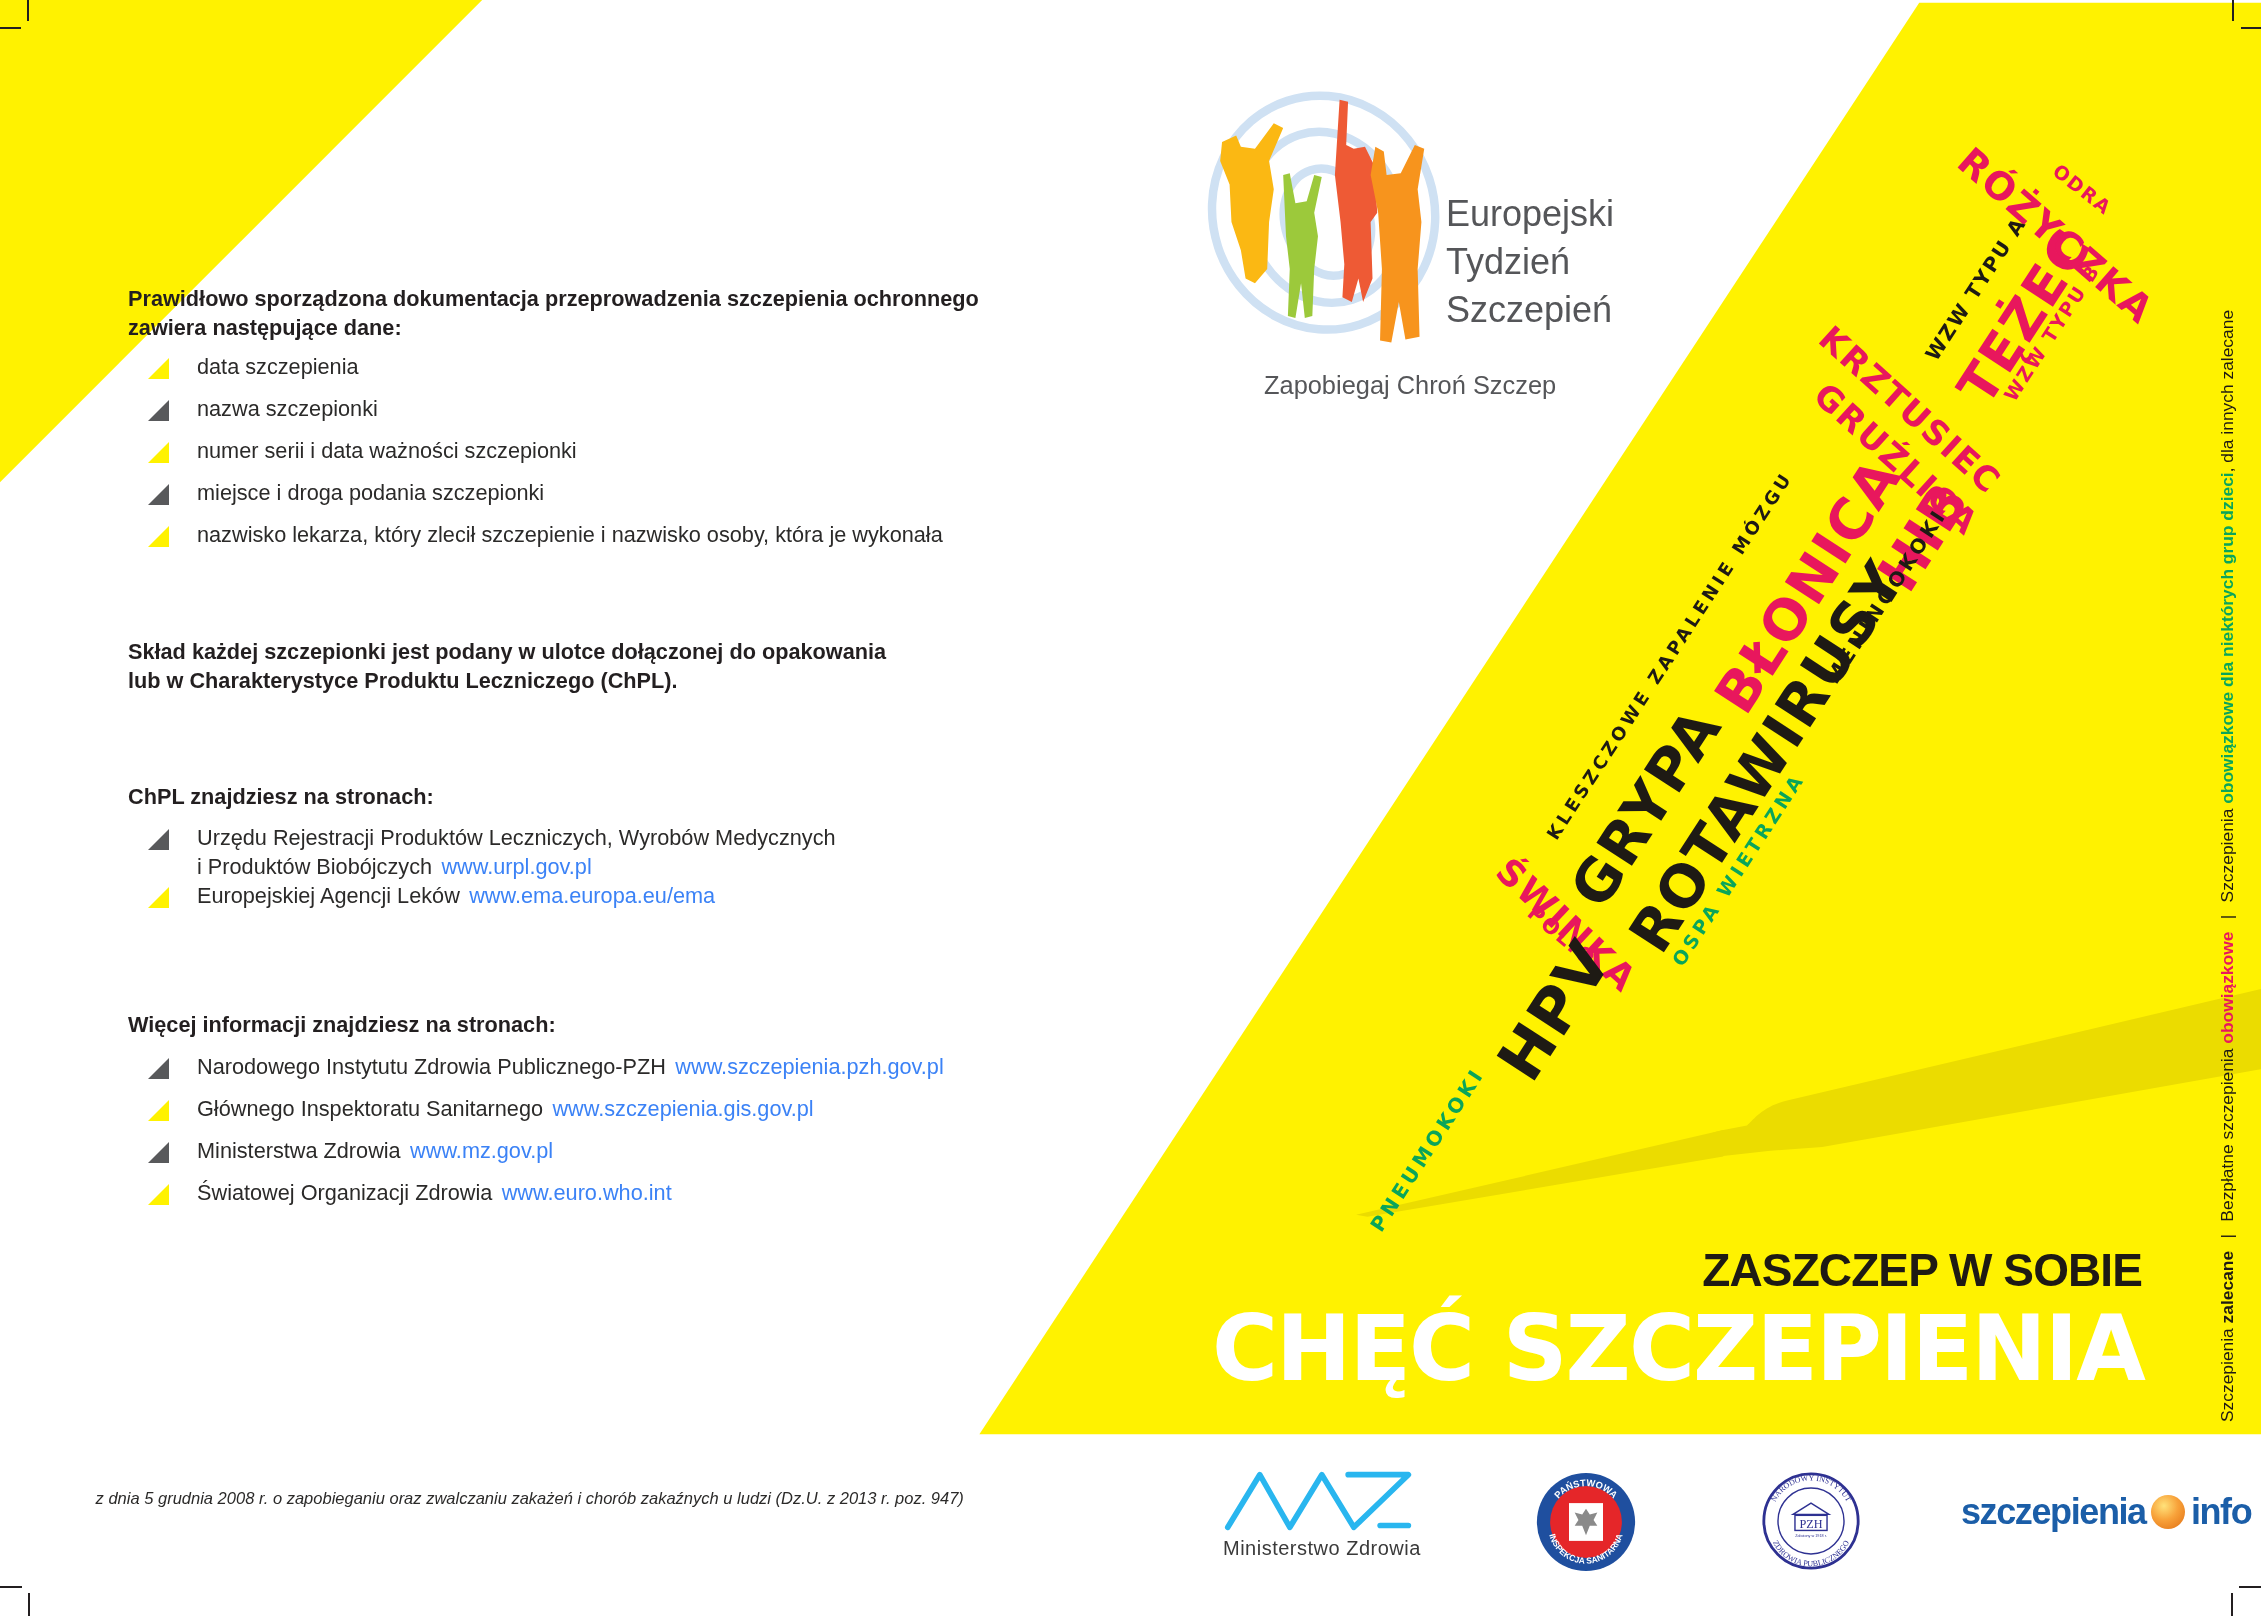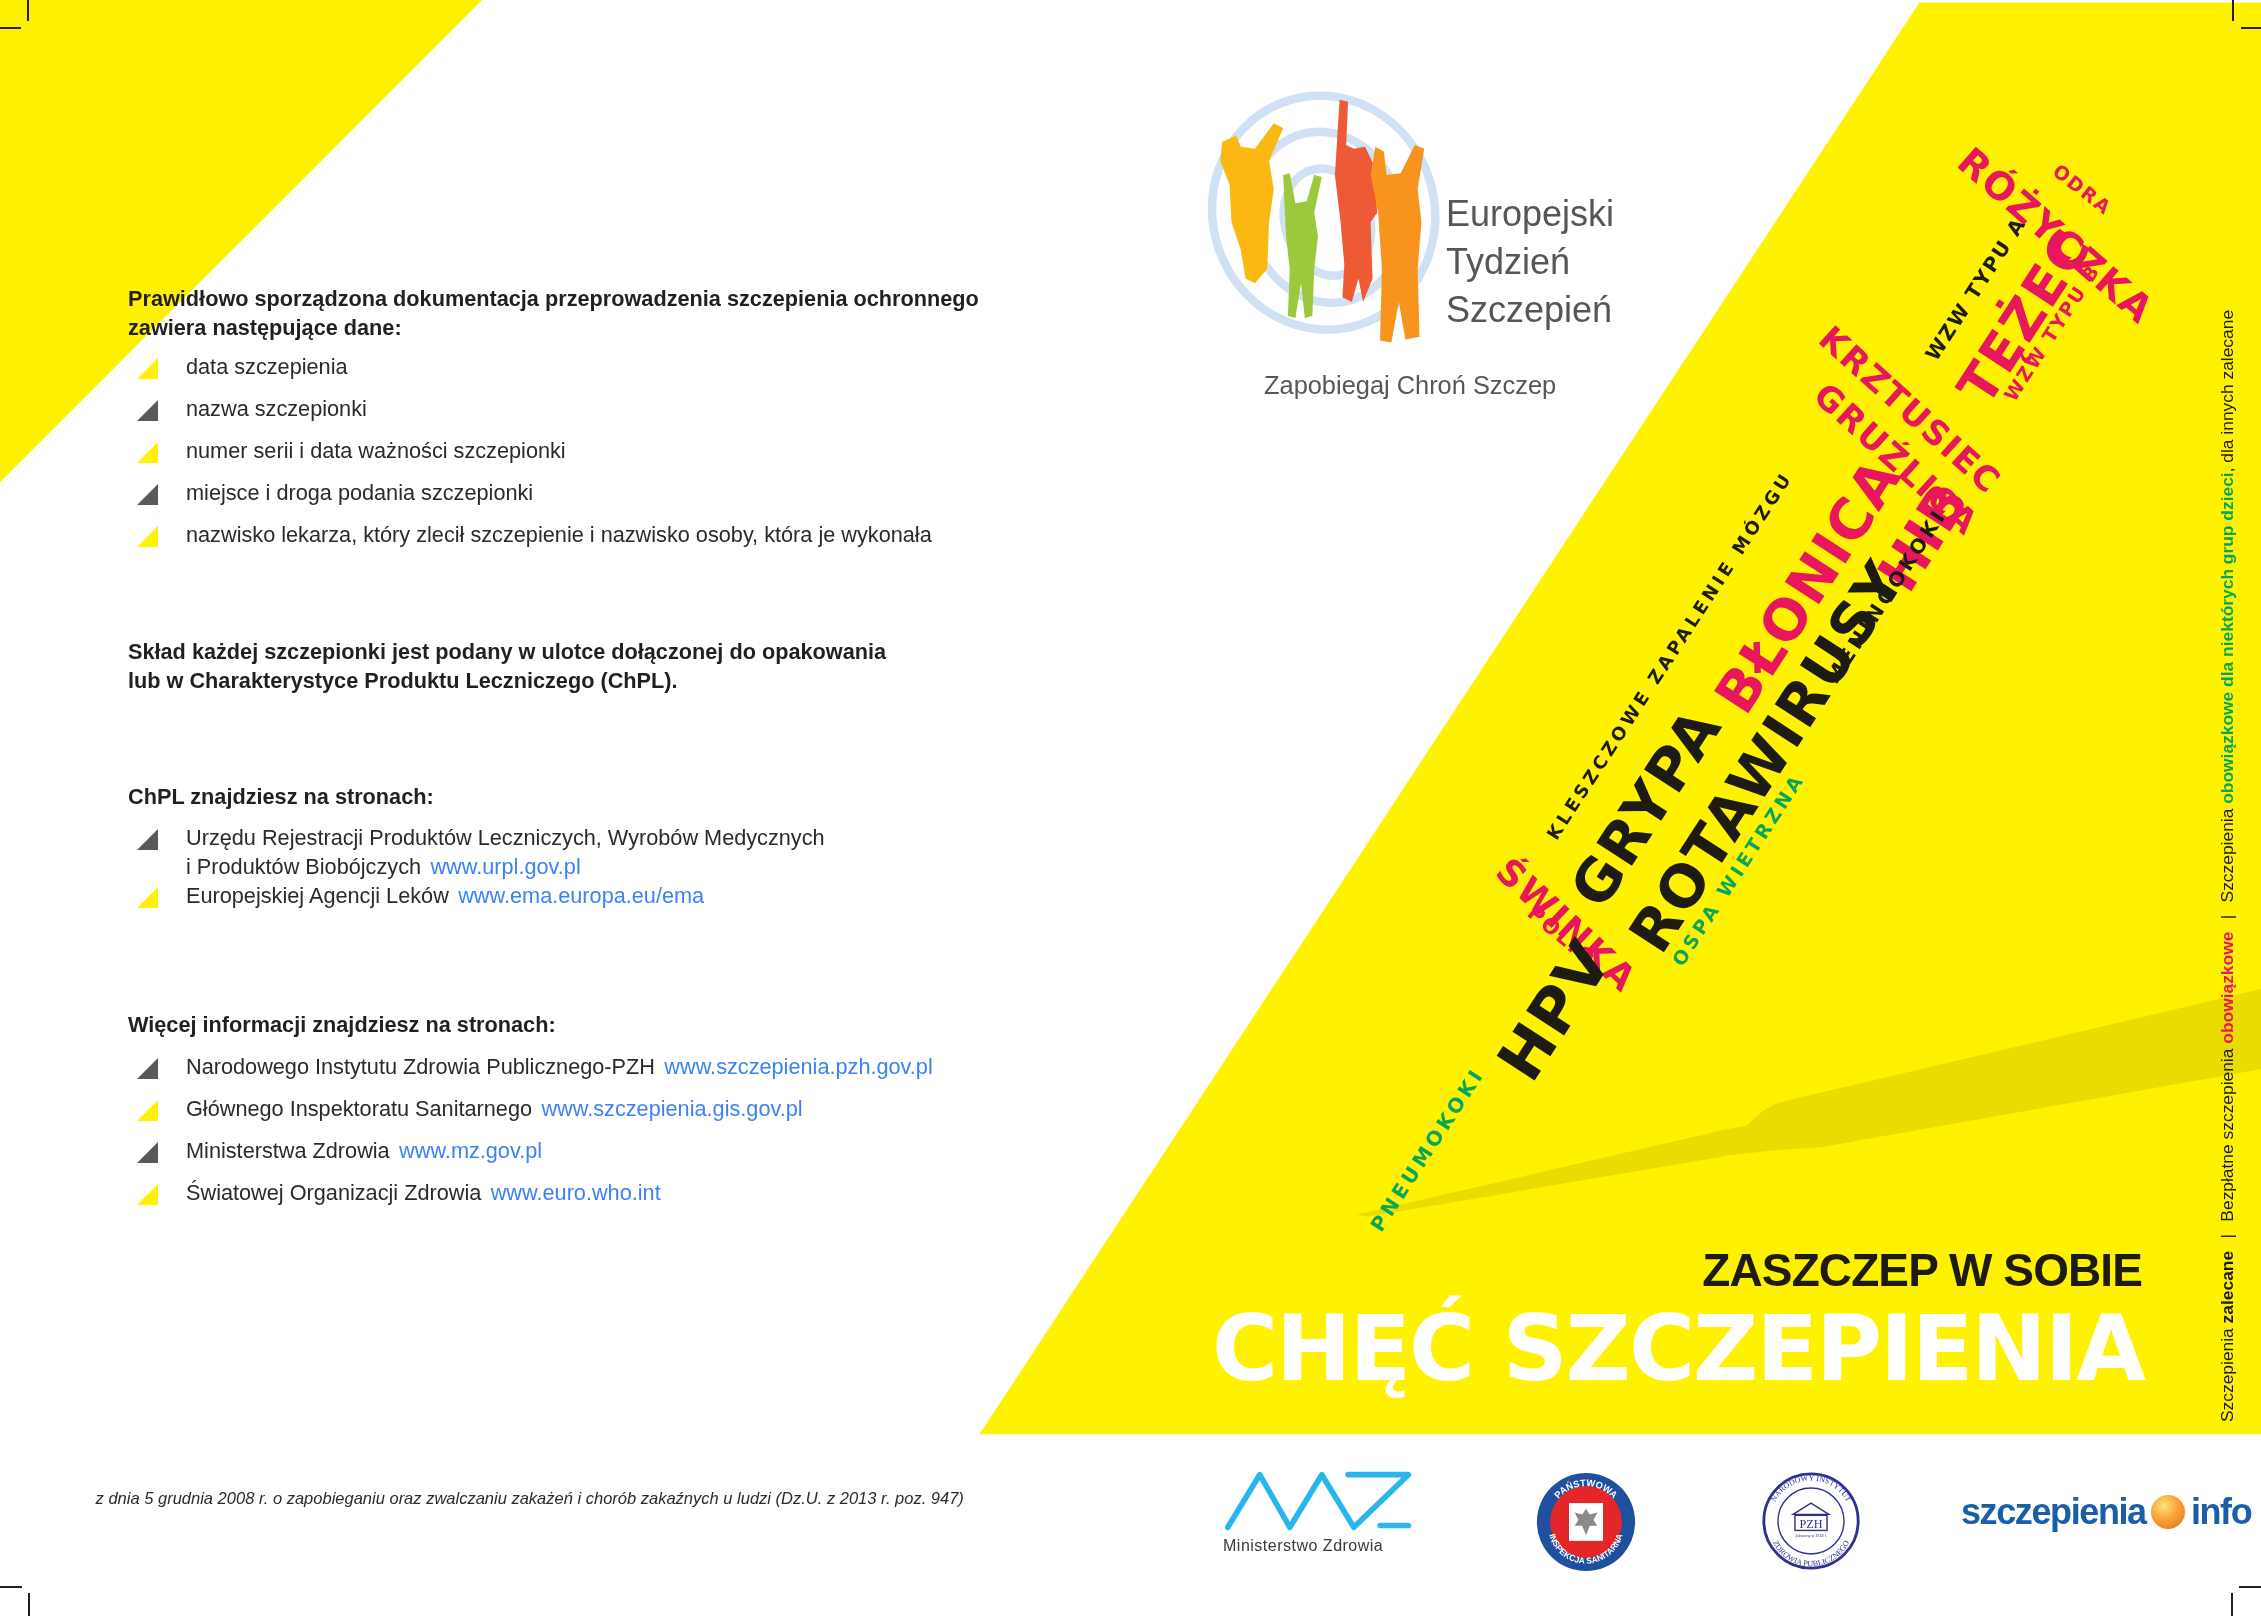--- a/index.html
+++ b/index.html
@@ -2,21 +2,21 @@
 <html style="font-size:15px"><head>
 <meta charset="utf-8">
 <style>
   html, body { margin:0; padding:0; }
   body { width:2262px; height:1617px; position:relative; overflow:hidden; background:#ffffff; font-family:"Liberation Sans", sans-serif; color:#231f20; }
   .abs { position:absolute; }
   .bg-svg { position:absolute; left:0; top:0; width:2262px; height:1617px; }
 
   
   .lead { position:absolute; left:107px; font-weight:700; font-size:21.7px; line-height:29px; color:#231f20;margin-left:21px; }
-  .blist { position:absolute; left:137px; list-style:none; margin:0; padding:0; }
+  .blist { position:absolute; left:148px; list-style:none; margin:0; padding:0; }
   .blist li { position:relative; padding-left:49px; font-size:21.7px; line-height:29px; color:#2b2a29; }
   .bullet { position:absolute; left:0; top:5.6px; width:21px; height:21px; }
   .bullet svg { width:21px; height:21px; display:block; }
   .url { font-weight:400; color:#3b82f6; margin-left:9.4px; }
   .legal { position:absolute; left:90px; top:1484px; width:1017px; font-style:italic; font-size:16.5px; line-height:28px; color:#2b2a29; }
   .legal span { display:block; }
 
   
   .ets-title { position:absolute; left:1446px; top:190px; font-size:36px; line-height:48px; color:#555659; }
   .ets-title span { display:block; }
@@ -34,21 +34,21 @@
   .head2 { position:absolute; right:118px; top:1304px; font-family:"DejaVu Sans", sans-serif; font-weight:700; font-size:90px; color:#ffffff; letter-spacing:-1.9px; line-height:1; }
 
   
   .side { position:absolute; left:2217px; top:1422px; transform-origin:0 0; transform:rotate(-90deg); white-space:nowrap; font-weight:700; font-size:17.4px; color:#1e1a14; }
   .side .sep { margin:0 7.5px; font-weight:400; }
   .side .hl-red { color:#e8175d; }
   .side .hl-green { color:#0aa55a; }
   .side .n { font-weight:400; }
 
   
-  .mz-label { position:absolute; left:1223px; top:1537px; font-size:16px; color:#3a3a3a; letter-spacing:0.5px; }
+  .mz-label { position:absolute; left:1223px; top:1537px; font-size:20px; color:#3a3a3a; letter-spacing:0.5px; }
   .szinfo { position:absolute; left:1961px; top:1491px; font-size:36px; font-weight:700; color:#1b5ea8; letter-spacing:-1.4px; display:flex; align-items:center; }
   .szinfo .ball { width:34px; height:34px; border-radius:50%; background:radial-gradient(circle at 38% 32%, #ffe27a 0%, #f8a23a 45%, #e06d12 100%); margin:0 5.6px; display:inline-block; }
 
   .crop { position:absolute; background:#231f20; }
 </style>
 </head>
 <body>
 
 <svg class="bg-svg" viewBox="0 0 2402 1717">
   <polygon points="0,0 512,0 0,512" fill="#fff200"></polygon>

